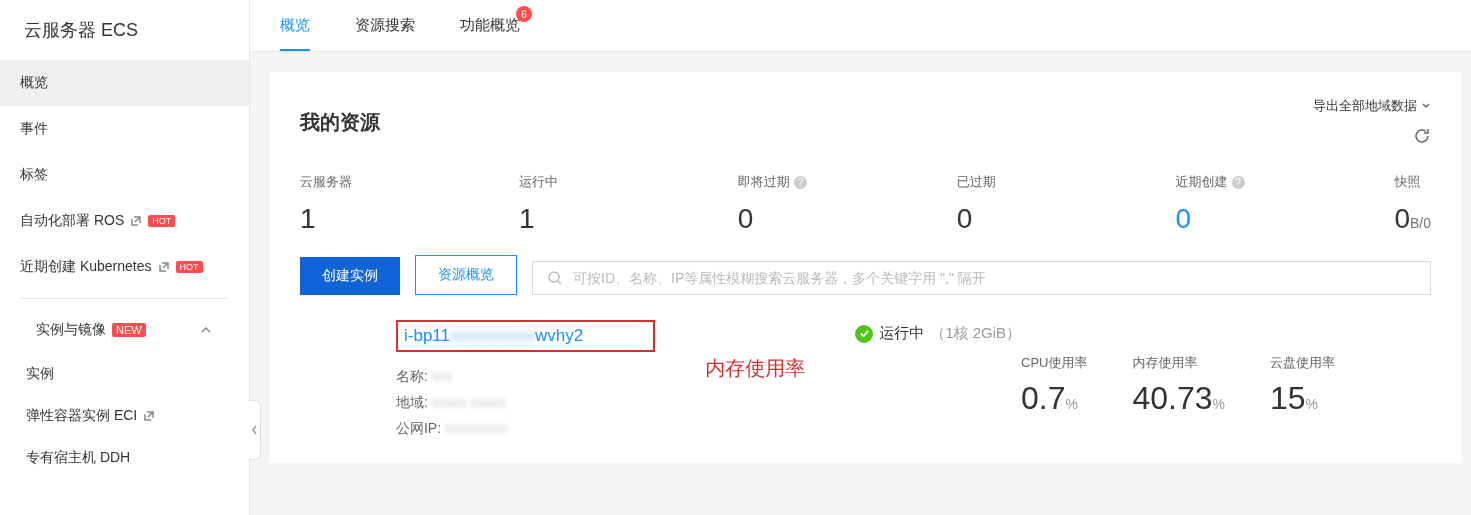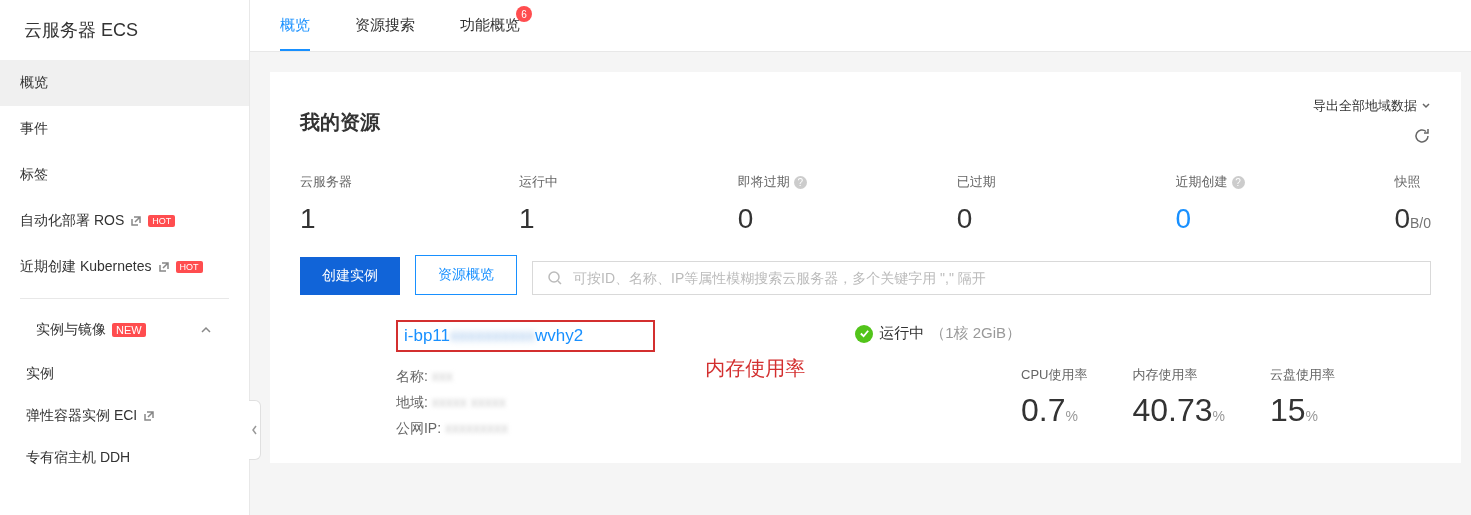--- a/index.html
+++ b/index.html
@@ -340,21 +340,21 @@
       justify-content: center;
       color: #fff;
     }
     .spec {
       color: #999;
     }
     
     .metrics {
       display: flex;
       gap: 45px;
-      margin-top: 46px;
+      margin-top: 34px;
     }
     .metric {
       text-align: left;
     }
     .metric-label {
       font-size: 13px;
       color: #666;
       margin-bottom: 8px;
     }
     .metric-value {

